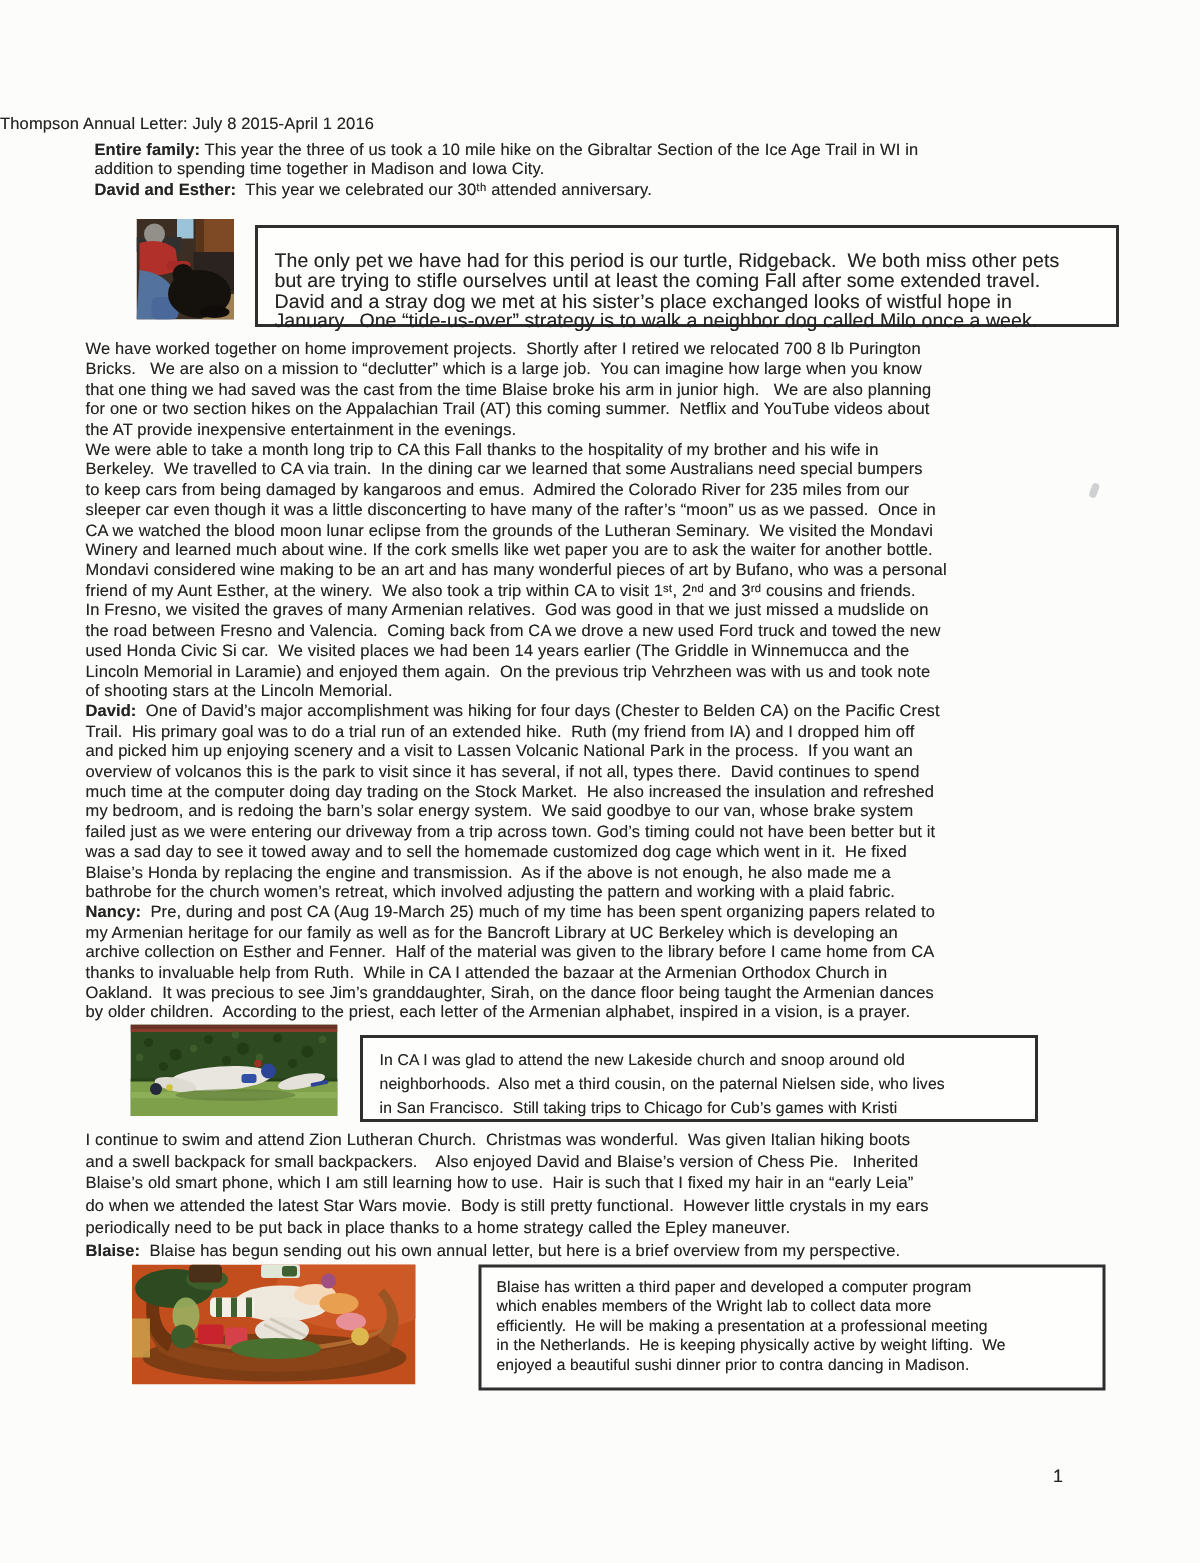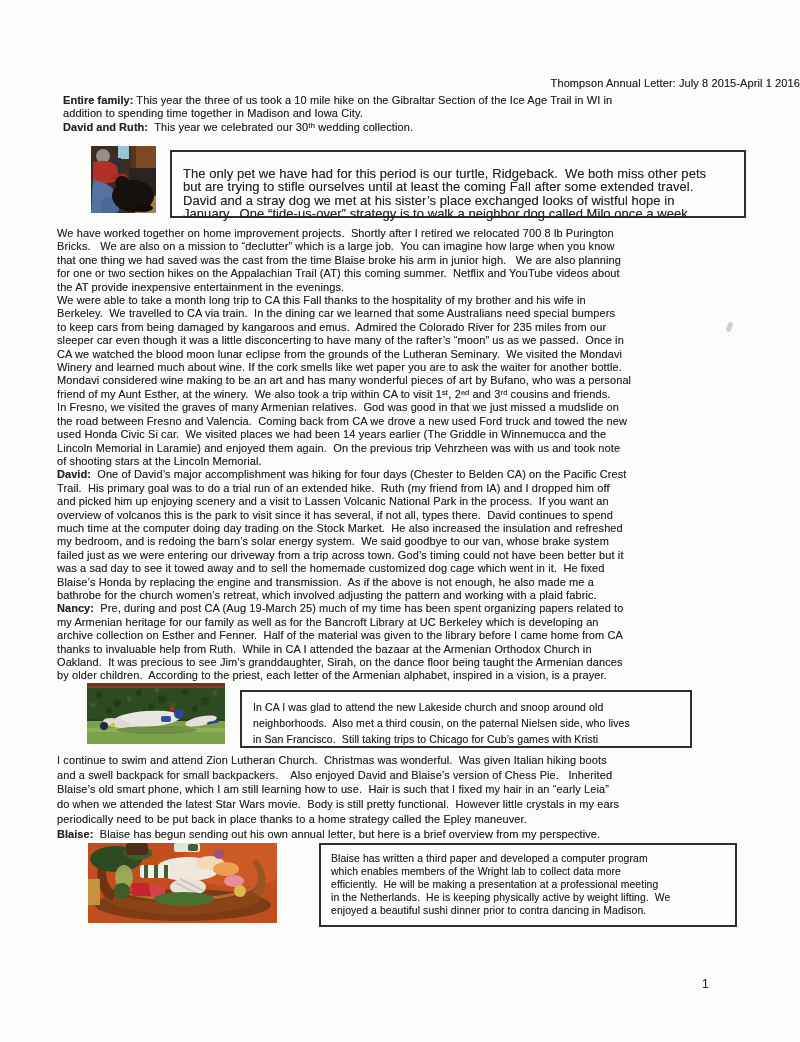--- a/index.html
+++ b/index.html
@@ -4,21 +4,21 @@
 <style>
   html,body{margin:0;padding:0;background:#e8e8e8;}
   .page{
     position:relative;width:800px;height:1042px;margin:0 auto;background:#fcfcfb;
     font-family:"Liberation Sans","DejaVu Sans",sans-serif;font-size:11px;color:#242424;
     letter-spacing:.1px;overflow:hidden;text-shadow:0 0 .3px rgba(50,50,50,.5);
   }
   .abs{position:absolute;}
   .t{white-space:pre;}
   p{margin:0;line-height:13.4px;}
-  .title{top:77px;left:0;width:800px;text-align:right;}
+  .title{top:77px;left:0;width:800px;text-align:left;}
   .head{left:63px;top:94px;width:700px;}
   .body-main{left:57px;top:227px;width:710px;}
   .p5{left:57px;top:753px;width:710px;}
   .p5 p{line-height:14.7px;}
   .row{left:0;width:800px;}
   .row1{top:146px;height:76px;}
   .row2{top:683px;height:76px;}
   .row3{top:843px;height:84px;}
   .photo{position:absolute;display:block;}
   .box{position:absolute;box-sizing:border-box;border:2px solid #2f2f2f;background:#fefefd;}
@@ -36,21 +36,21 @@
 </head>
 <body>
 
 <div class="page">
 
   <div class="abs title">Thompson Annual Letter:  July 8 2015-April 1 2016</div>
 
   <div class="abs head">
     <p><b>Entire family:</b><span class="t"> This year the three of us took a 10 mile hike on the Gibraltar Section of the Ice Age Trail in WI in
 addition to spending time together in Madison and Iowa City.</span></p>
-    <p><b>David and Ruth:</b><span class="t">  This year we celebrated our 30ᵗʰ wedding collection.</span></p>
+    <p><b>David and Esther:</b><span class="t">  This year we celebrated our 30ᵗʰ attended anniversary.</span></p>
   </div>
 
   <div class="abs row row1">
     <svg class="photo" style="left:91px;top:0;" width="65" height="67" viewBox="0 0 65 67" role="img">
       <rect x="0" y="0" width="65" height="67" fill="#3c2e22"></rect>
       <rect x="27" y="0" width="11" height="13" fill="#9cc4d8"></rect>
       <rect x="40" y="0" width="25" height="24" fill="#7e4a26"></rect>
       <rect x="40" y="0" width="5" height="24" fill="#5a3418"></rect>
       <rect x="38" y="22" width="27" height="26" fill="#2a2320"></rect>
       <rect x="44" y="50" width="21" height="17" fill="#a08055"></rect>

